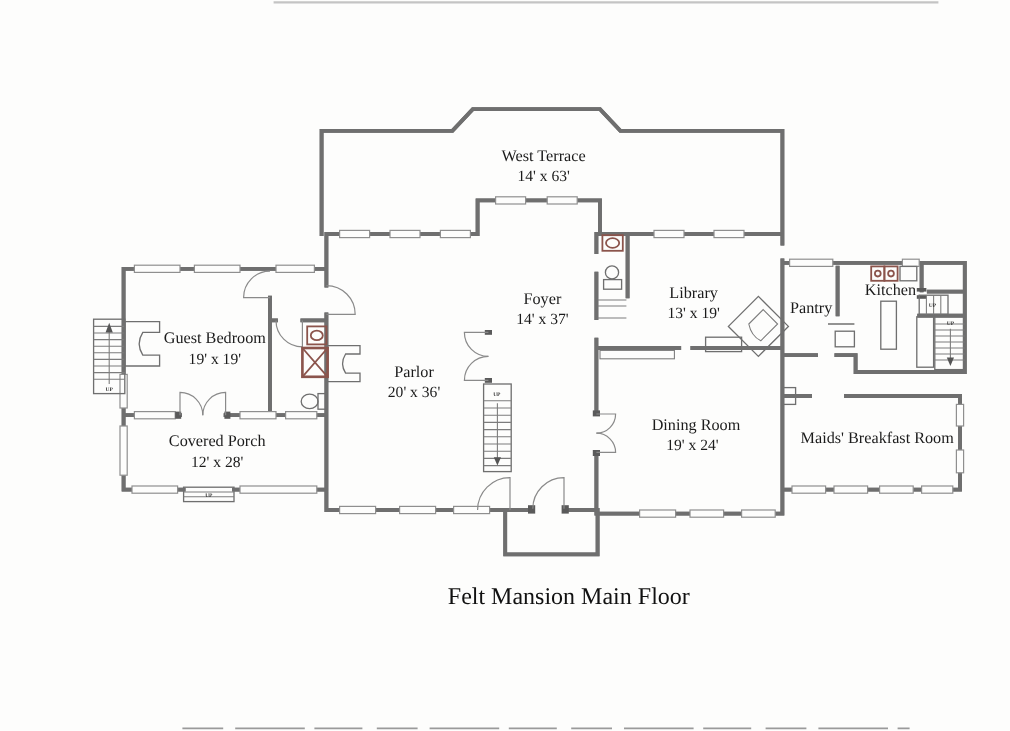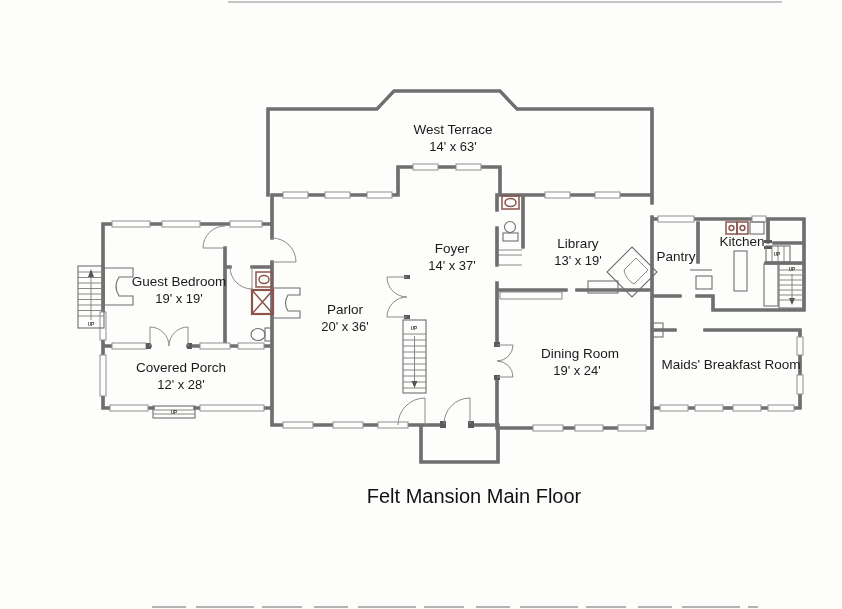--- a/index.html
+++ b/index.html
@@ -1,17 +1,17 @@
 <!DOCTYPE html>
 <html><head>
 <meta charset="utf-8">
 <style>
   html,body{margin:0;padding:0;background:#ffffff;}
   .stage{position:relative;width:842px;height:609px;background:#fdfdfc;overflow:hidden;
-         font-family:Liberation Sans, sans-serif;}
+         font-family:Liberation Serif, serif;}
   svg{position:absolute;inset:0;display:block;}
   
   .wo{fill:none;stroke:#6f6f6f;stroke-width:3.2;stroke-linecap:square;}
   .wi{fill:none;stroke:#fdfdfc;stroke-width:1.7;stroke-linecap:square;}
   .thin{fill:none;stroke:#6f6f6f;stroke-width:1.1;}
   .fine{fill:none;stroke:#7c7c7c;stroke-width:0.9;}
   .arc{fill:none;stroke:#8a8a8a;stroke-width:1;}
   .brown{fill:none;stroke:#8b544c;stroke-width:1.5;}
   .brownthick{fill:none;stroke:#8b544c;stroke-width:2.2;}
   .win{fill:#fdfdfc;stroke:#8f8f8f;stroke-width:1;}

